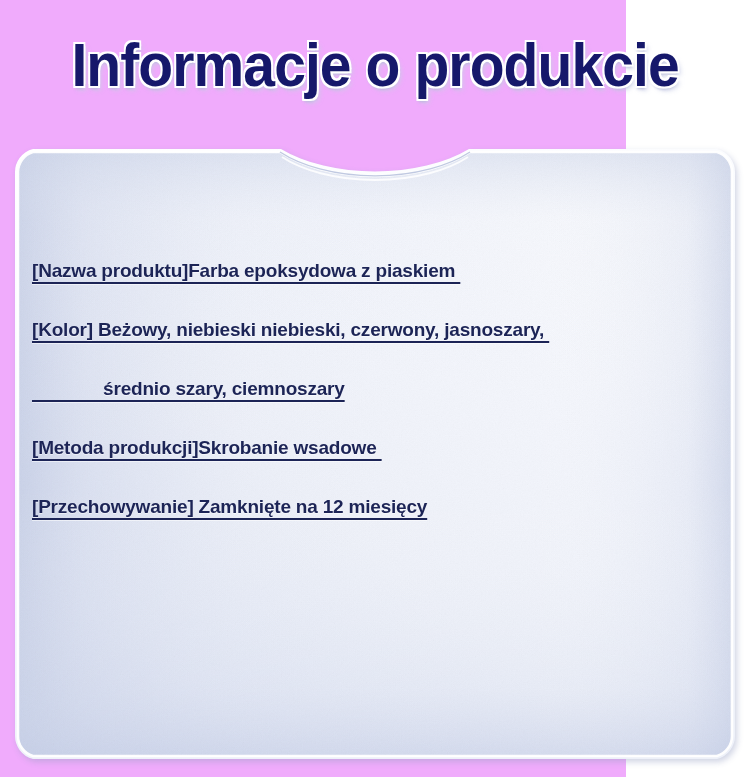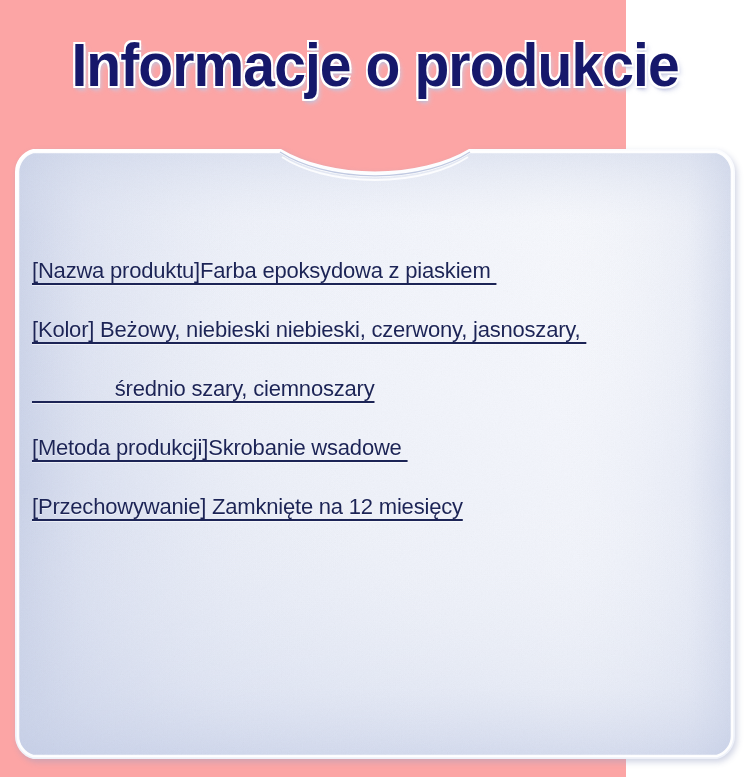--- a/index.html
+++ b/index.html
@@ -13,21 +13,21 @@
     height: 777px;
     overflow: hidden;
     font-family: "Liberation Sans", sans-serif;
     position: relative;
   }
 
   #page {
     position: relative;
     width: 626px;
     height: 777px;
-    background: #fca5a5;
+    background: #f0abfc;
   }
 
   
   .title-wrap {
     position: absolute;
     left: 0;
     top: 28px;
     width: 750px;
     height: 80px;
     text-align: center;
@@ -77,22 +77,22 @@
   .content {
     position: absolute;
     left: 32px;
     top: 258px;
     width: 670px;
     z-index: 6;
   }
   .line {
     color: #1c2456;
     font-family: "Liberation Sans", sans-serif;
-    font-weight: normal;
-    font-size: 22px;
+    font-weight: bold;
+    font-size: 19px;
     line-height: 26px;
     letter-spacing: -0.2px;
     text-decoration: underline;
     text-decoration-thickness: 1.6px;
     text-underline-offset: 5px;
     text-decoration-color: #1c2456;
     white-space: pre;
     margin: 0 0 33px 0;
     text-shadow: 0 1px 0 rgba(255,255,255,0.55);
   }

